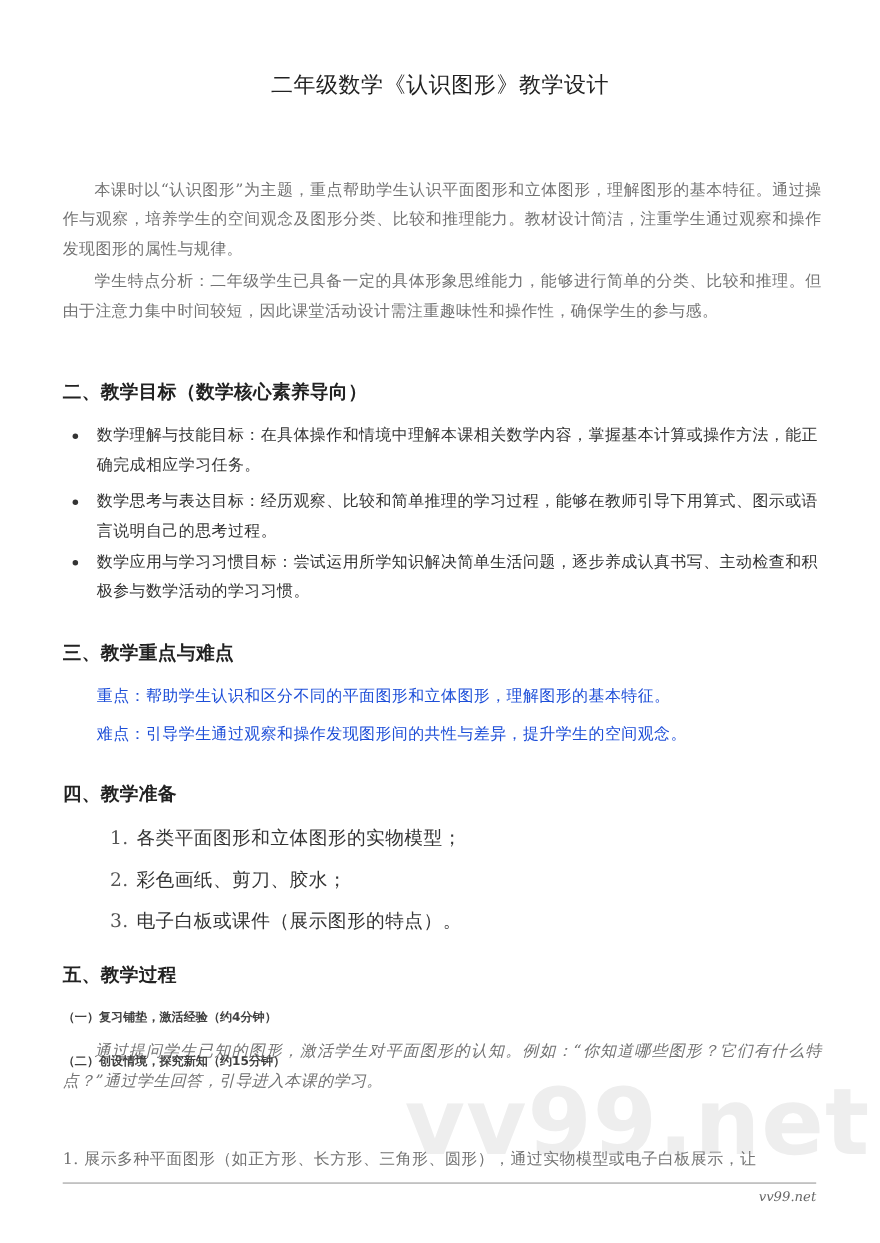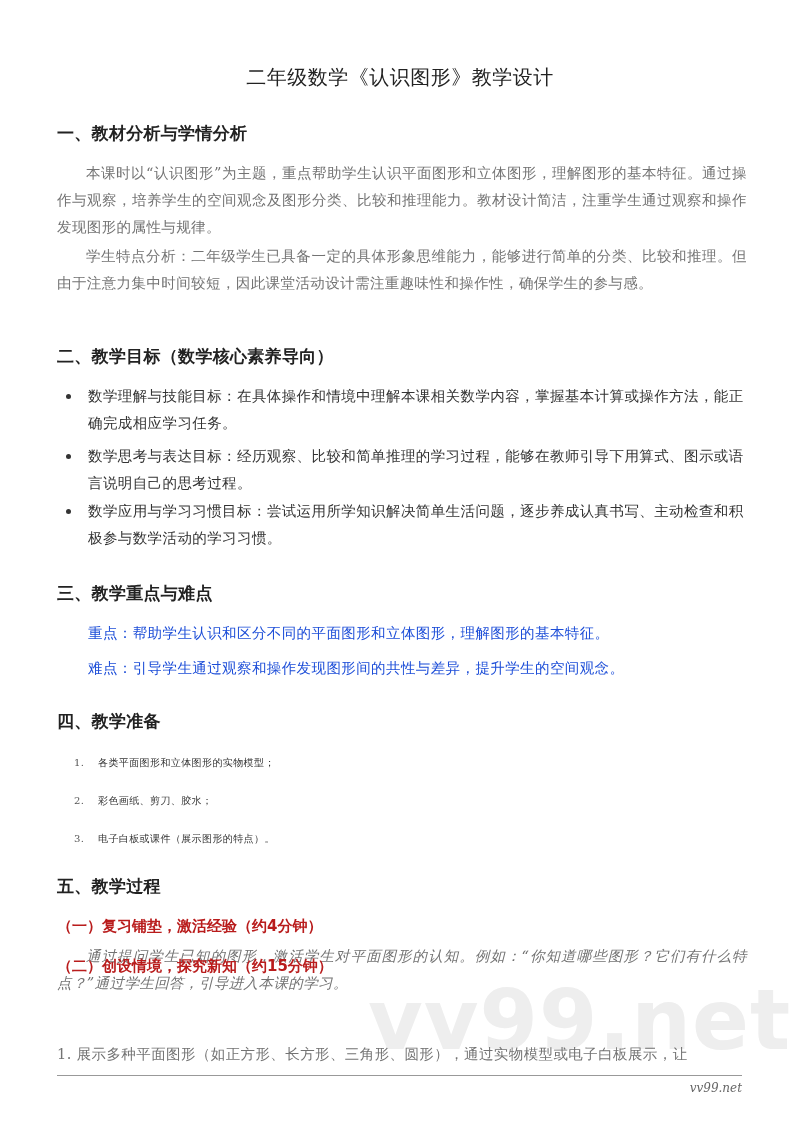--- a/index.html
+++ b/index.html
@@ -40,23 +40,23 @@
       font-family: "DejaVu Sans", "Liberation Sans", sans-serif;
       font-size: 17px;
       font-weight: bold;
       color: #222;
       letter-spacing: 0.3px;
     }
     .h2 {
       position: absolute;
       left: 57px;
       font-family: "DejaVu Sans", "Liberation Sans", sans-serif;
-      font-size: 15px;
+      font-size: 11px;
       font-weight: bold;
-      color: #b91c1c;
+      color: #404040;
     }
     .para {
       position: absolute;
       left: 57px;
       width: 690px;
       font-size: 14.5px;
       line-height: 27px;
       color: #737373;
       text-indent: 29px;
       text-align: justify;
@@ -90,22 +90,22 @@
       height: 5px;
       border-radius: 50%;
       background: #333;
     }
     .bullet-item .text {
       display: block;
       padding-left: 22px;
     }
     .num-item {
       position: absolute;
-      left: 74px;
-      font-size: 10px;
+      left: 100px;
+      font-size: 17px;
       line-height: 27px;
       color: #333;
       letter-spacing: 0.4px;
     }
     .num-item .num {
       display: inline-block;
       width: 24px;
       color: #555;
     }
     .watermark {
@@ -150,21 +150,20 @@
 <body>
 
 <div class="page">
 
   <div class="watermark">vv99.net</div>
 
   <div class="content-layer">
 
     <div class="doc-title">二年级数学《认识图形》教学设计</div>
 
-    <div class="h1" style="top:122px;">一、教材分析与学情分析</div>
     <div class="para" style="top:160px;">本课时以“认识图形”为主题，重点帮助学生认识平面图形和立体图形，理解图形的基本特征。通过操作与观察，培养学生的空间观念及图形分类、比较和推理能力。教材设计简洁，注重学生通过观察和操作发现图形的属性与规律。</div>
     <div class="para" style="top:243px;">学生特点分析：二年级学生已具备一定的具体形象思维能力，能够进行简单的分类、比较和推理。但由于注意力集中时间较短，因此课堂活动设计需注重趣味性和操作性，确保学生的参与感。</div>
 
     <div class="h1" style="top:345px;">二、教学目标（数学核心素养导向）</div>
     <div class="bullet-item" style="top:383px;">
       <span class="dot"></span>
       <span class="text">数学理解与技能目标：在具体操作和情境中理解本课相关数学内容，掌握基本计算或操作方法，能正确完成相应学习任务。</span>
     </div>
     <div class="bullet-item" style="top:443px;">
       <span class="dot"></span>

